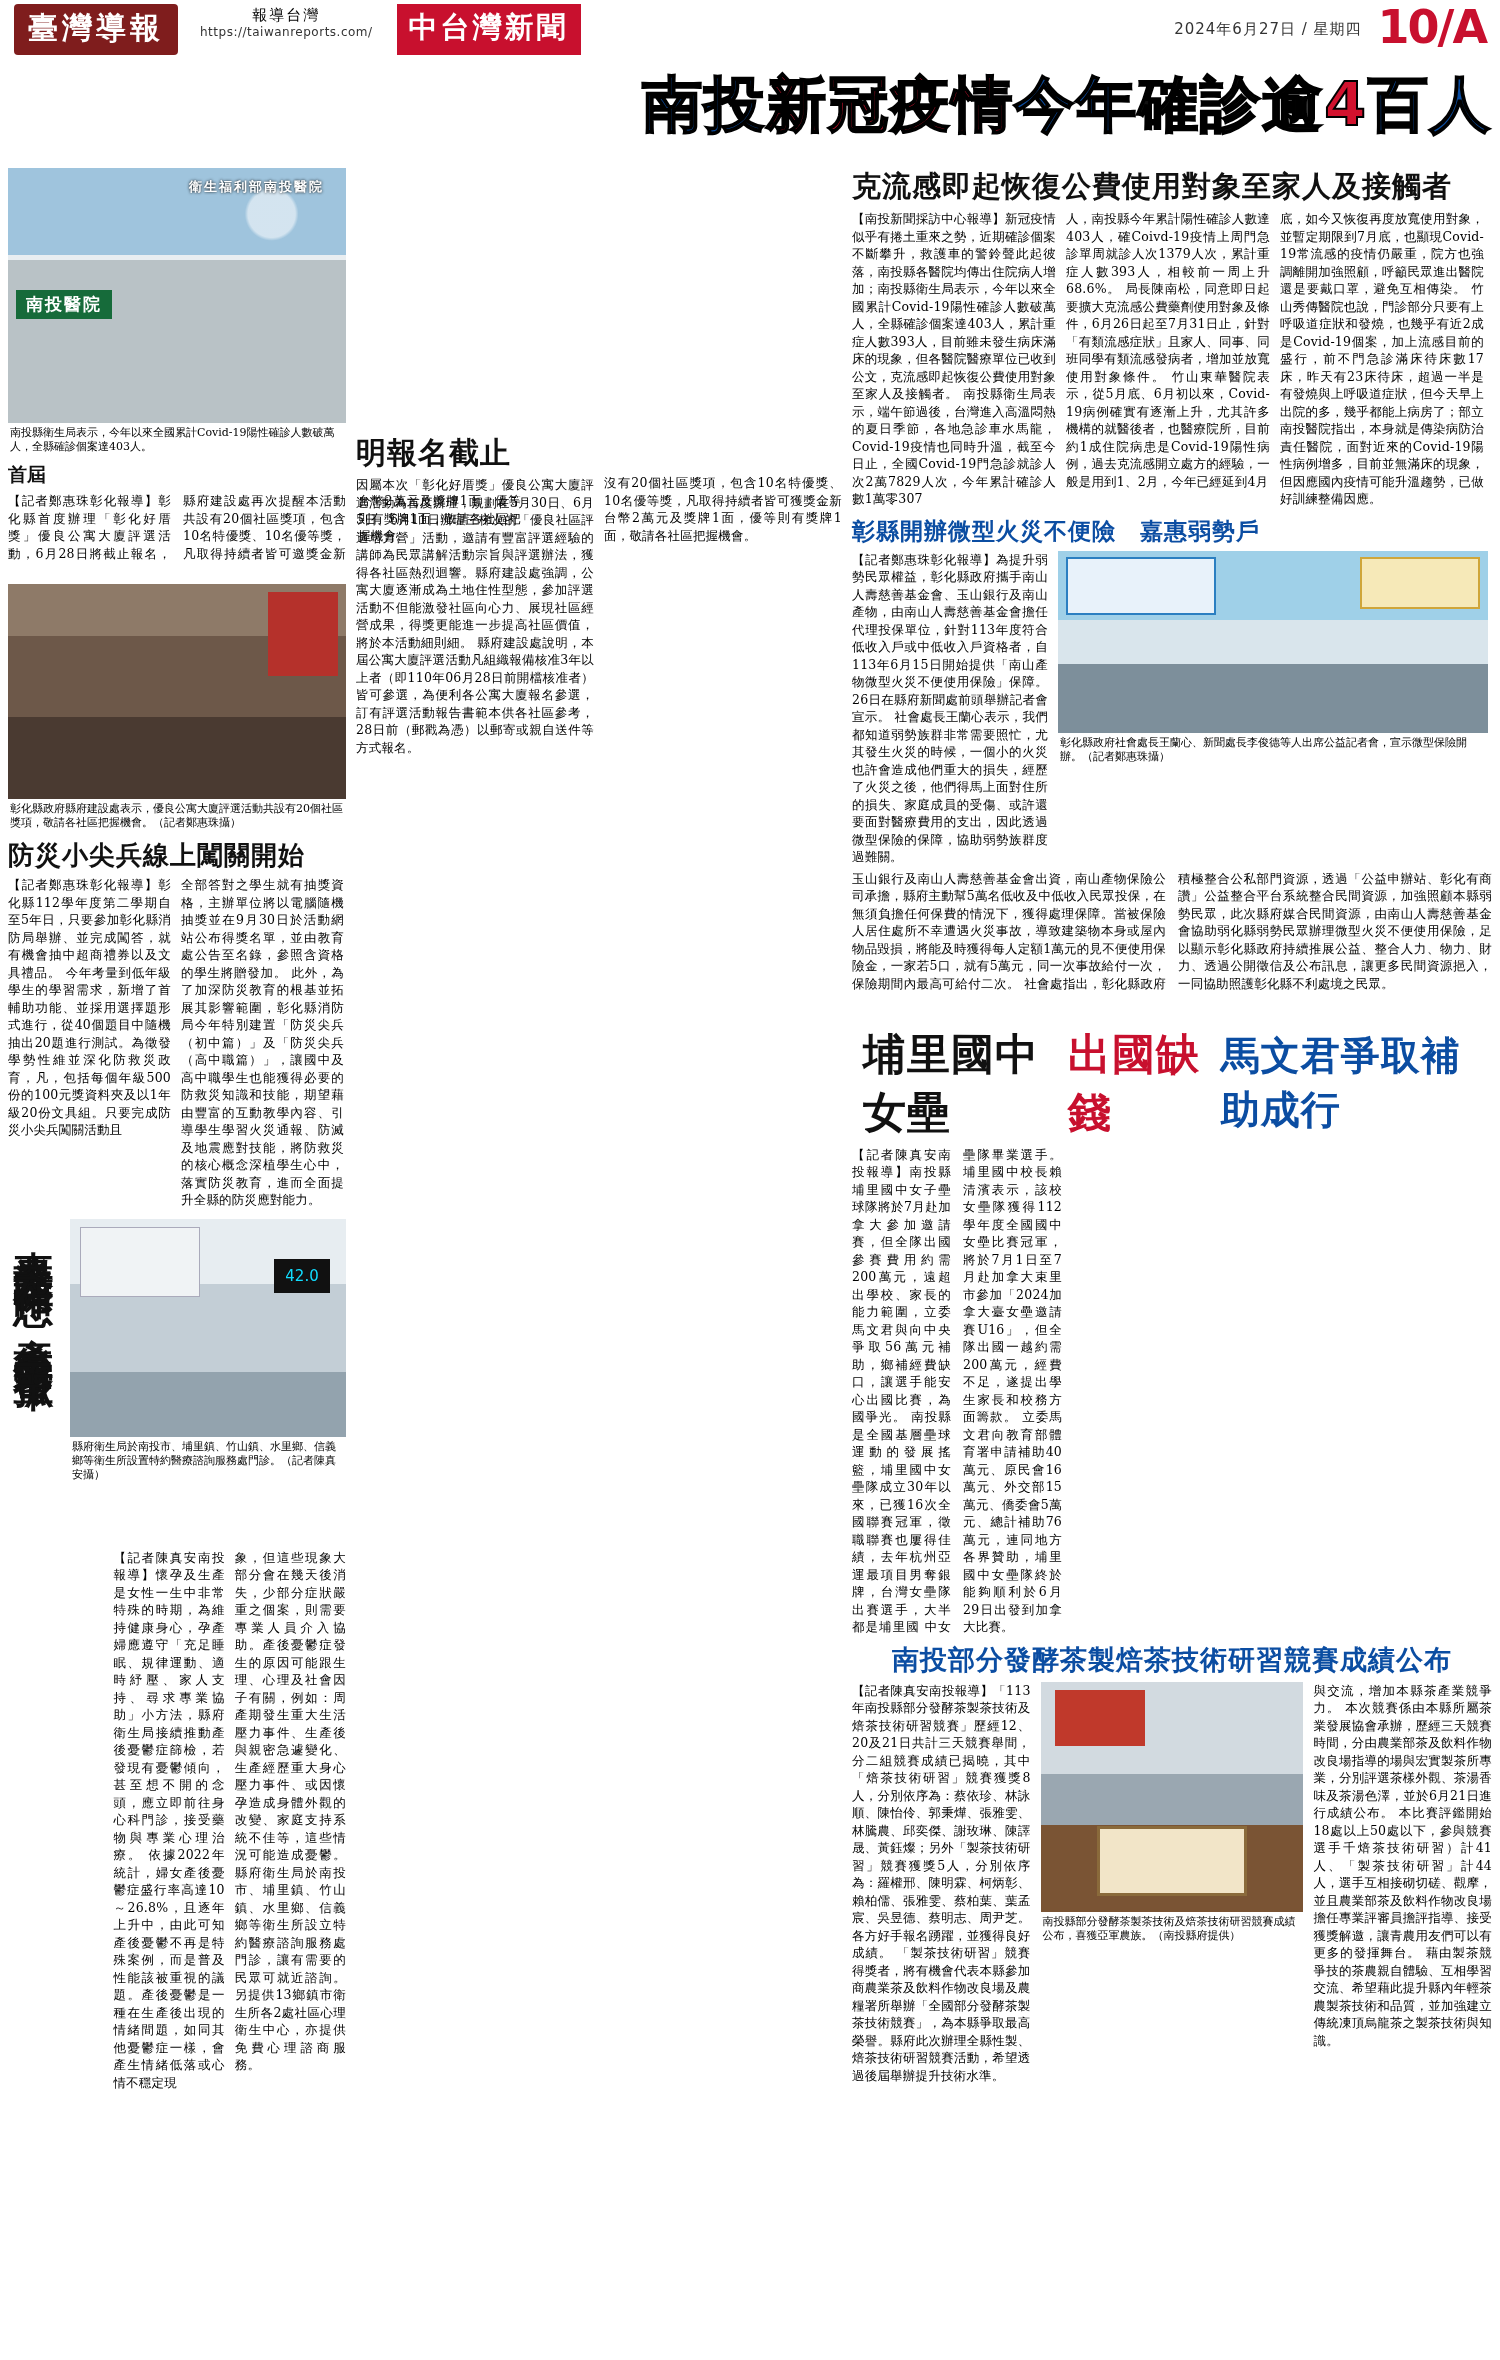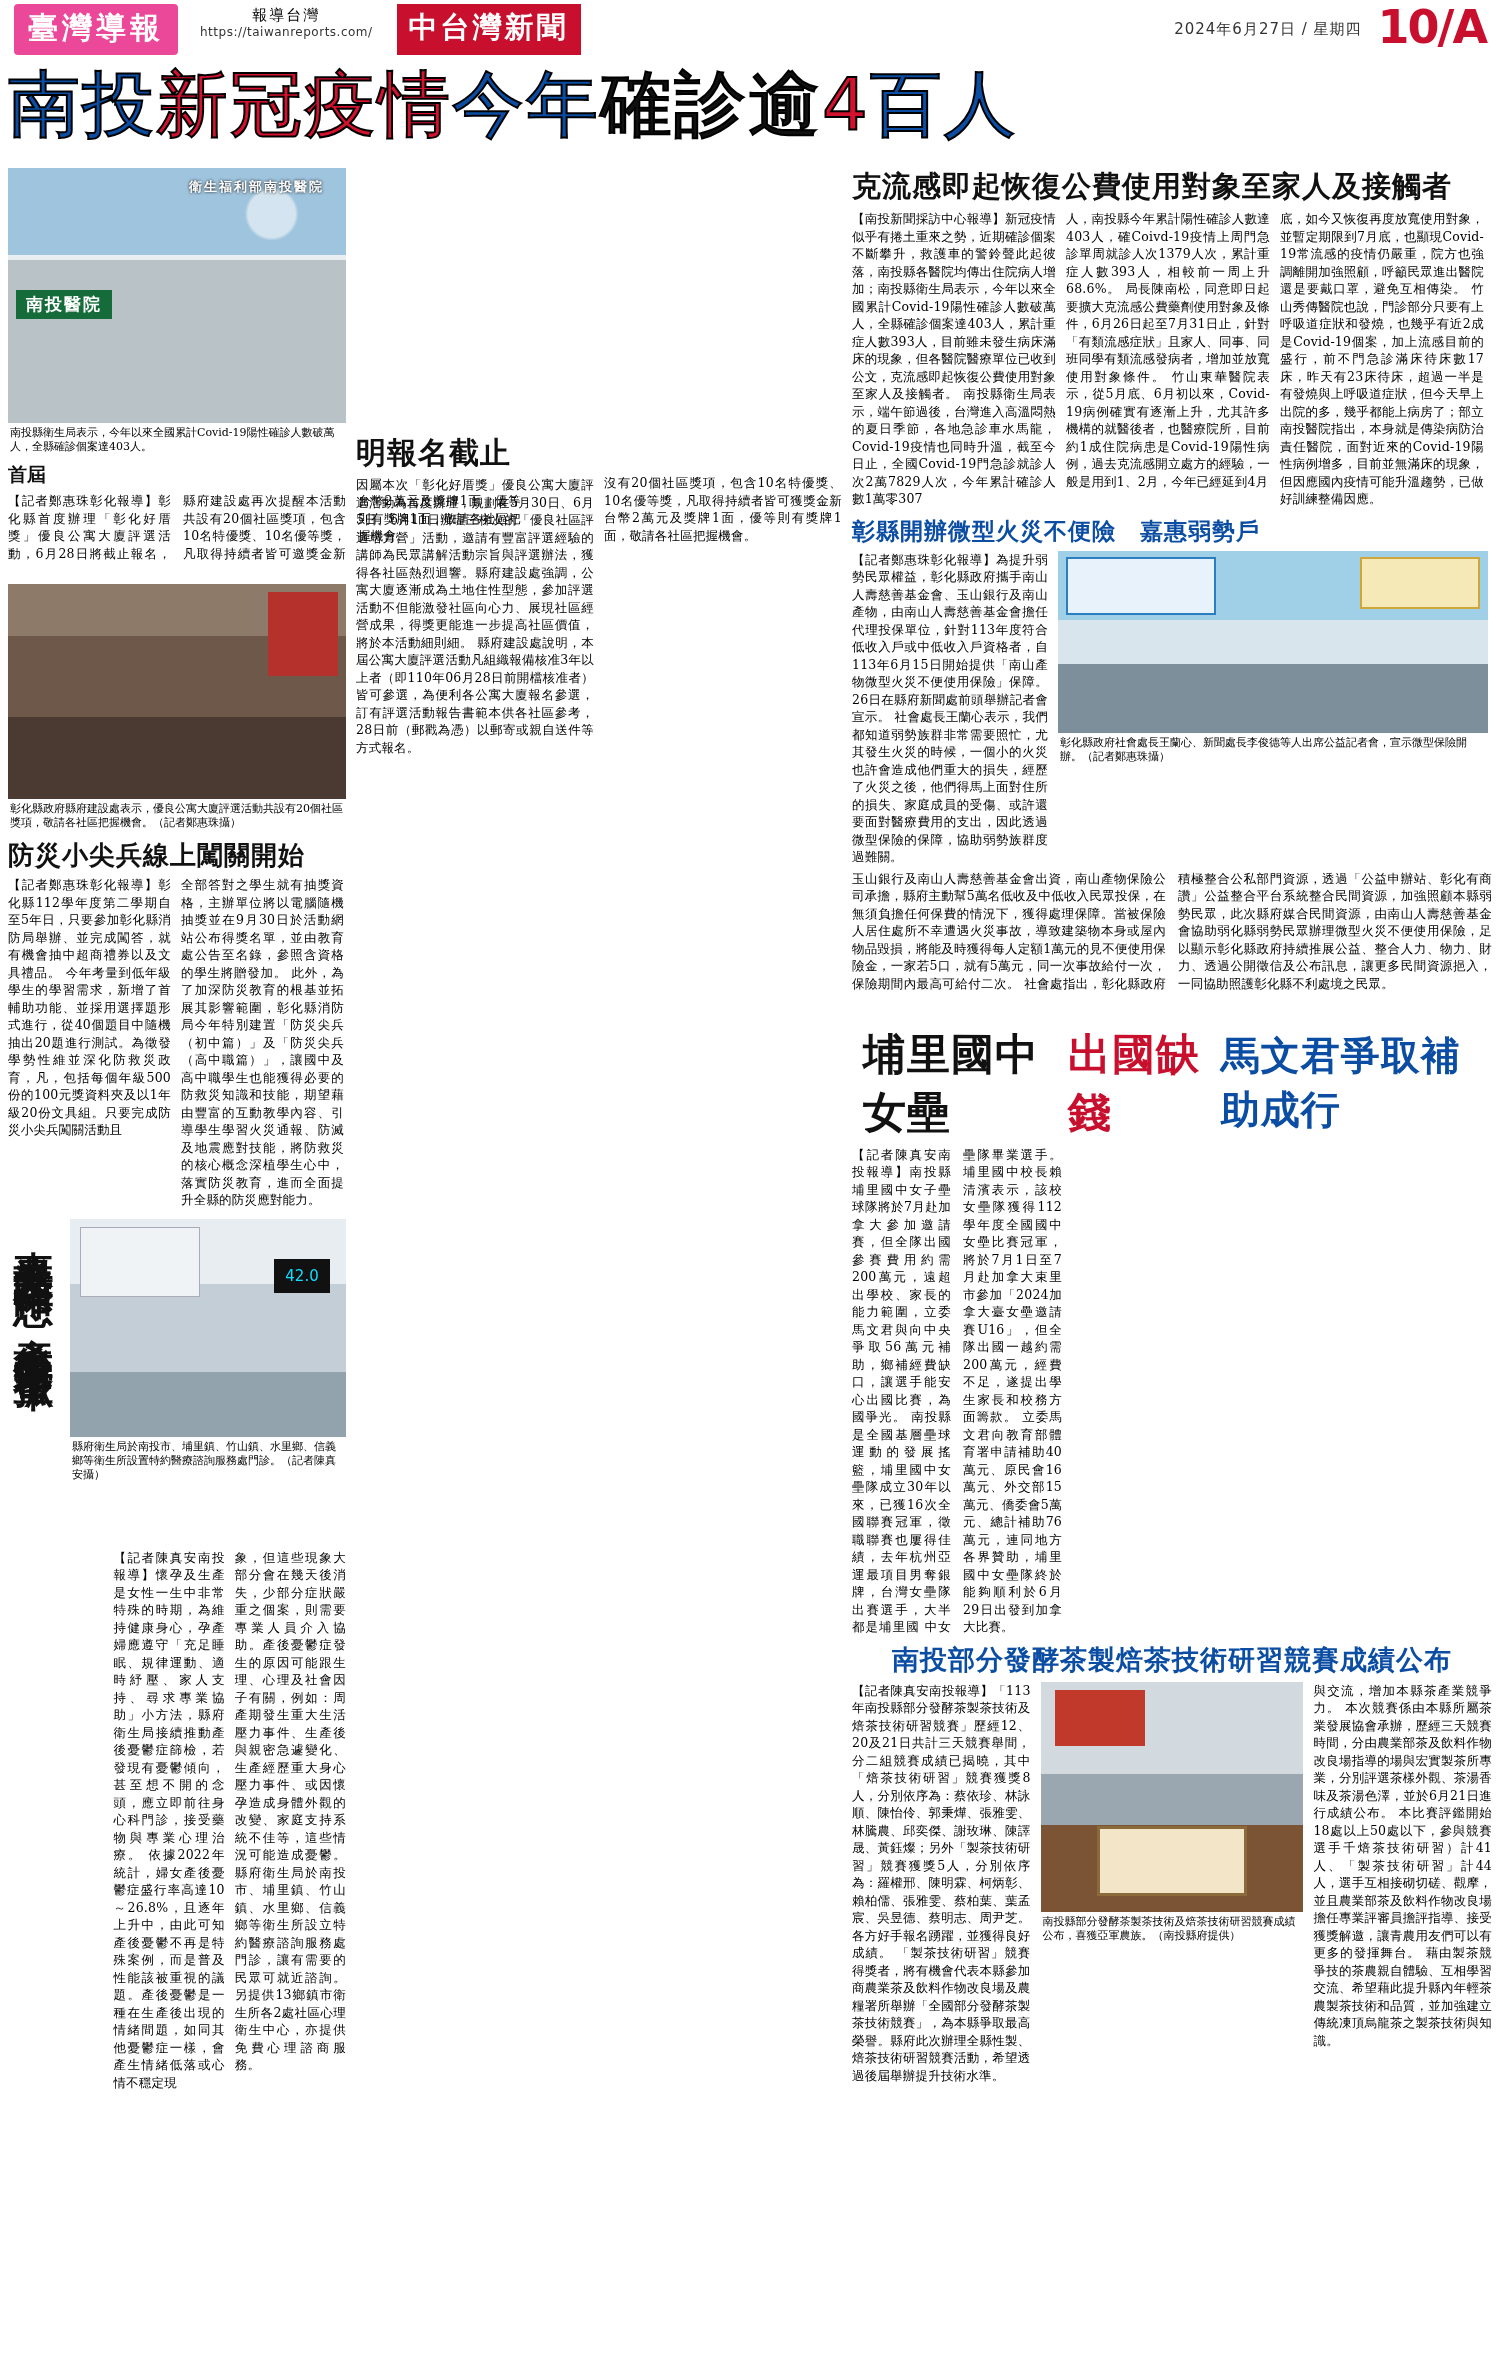--- a/index.html
+++ b/index.html
@@ -10,41 +10,41 @@
     font-family:"DejaVu Sans","Liberation Sans",sans-serif;
     color:#000;
     position:relative;
     overflow:hidden;
   }
   .page { position:relative; width:1500px; height:2360px; padding:0 8px; }
 
   
   .masthead { display:flex; align-items:flex-start; height:50px; padding-top:4px; border-bottom:0; }
   .mh-logo {
-    background:#ec4899; color:#fff; font-weight:bold; font-size:30px;
+    background:#7f1d1d; color:#fff; font-weight:bold; font-size:30px;
     letter-spacing:4px; padding:4px 14px 6px 14px; border-radius:4px;
     font-family:"DejaVu Sans","Liberation Sans",sans-serif;
     margin-left:6px;
   }
   .mh-center { margin-left:22px; padding-top:2px; }
   .mh-c1 { font-size:15px; letter-spacing:2px; text-align:center; }
   .mh-c2 { font-size:12px; color:#333; letter-spacing:0.5px; }
   .mh-section {
     margin-left:24px; background:#c8102e; color:#fff; font-size:29px;
     font-weight:bold; letter-spacing:3px; padding:4px 12px 7px 12px; align-self:flex-start;
   }
   .mh-spacer { flex:1; }
   .mh-date { font-size:15px; color:#333; padding-top:16px; letter-spacing:1px; }
   .mh-page { font-size:46px; font-weight:bold; color:#c8102e; line-height:1; padding-left:16px; padding-right:6px; letter-spacing:-2px;}
 
   
   .banner { position:relative; height:112px; margin:2px 0 4px 0; }
   .banner .hl {
-    font-size:72px; font-weight:normal; letter-spacing:2px; line-height:104px;
-    white-space:nowrap; font-family:"DejaVu Sans","Liberation Sans",sans-serif;
+    font-size:60px; font-weight:bold; letter-spacing:2px; line-height:104px;
+    white-space:nowrap; font-family:"DejaVu Sans","Liberation Sans",sans-serif;text-align:right;
     -webkit-text-stroke:2px #000;
   }
   .hl span { display:inline-block; }
   .c-blue { color:#0b4da2; }
   .c-red { color:#d2122e; }
   .c-black { color:#111; }
 
   
   .cols { display:flex; gap:10px; }
   .col { }

